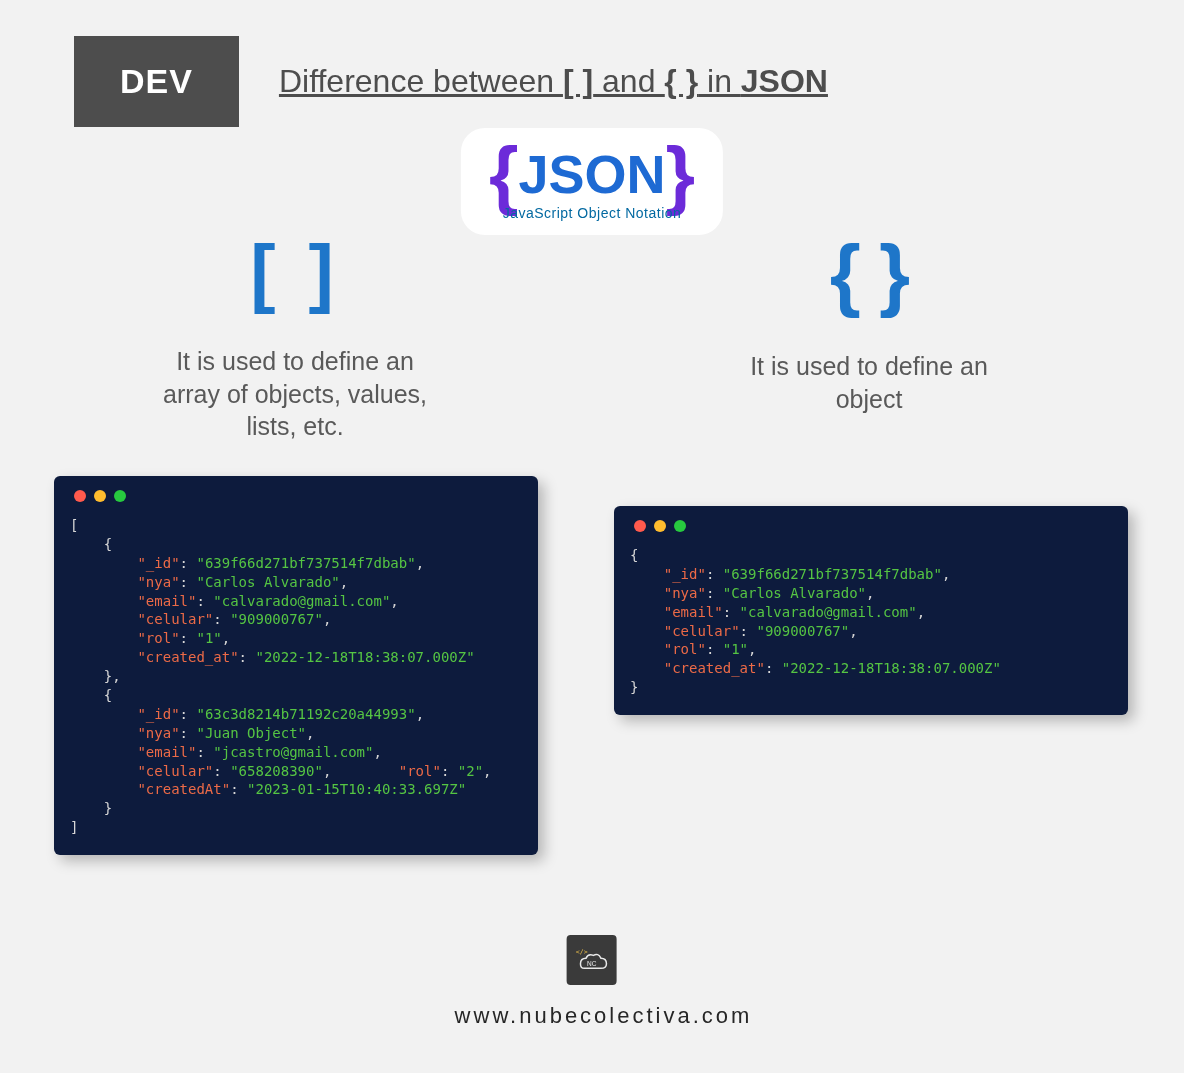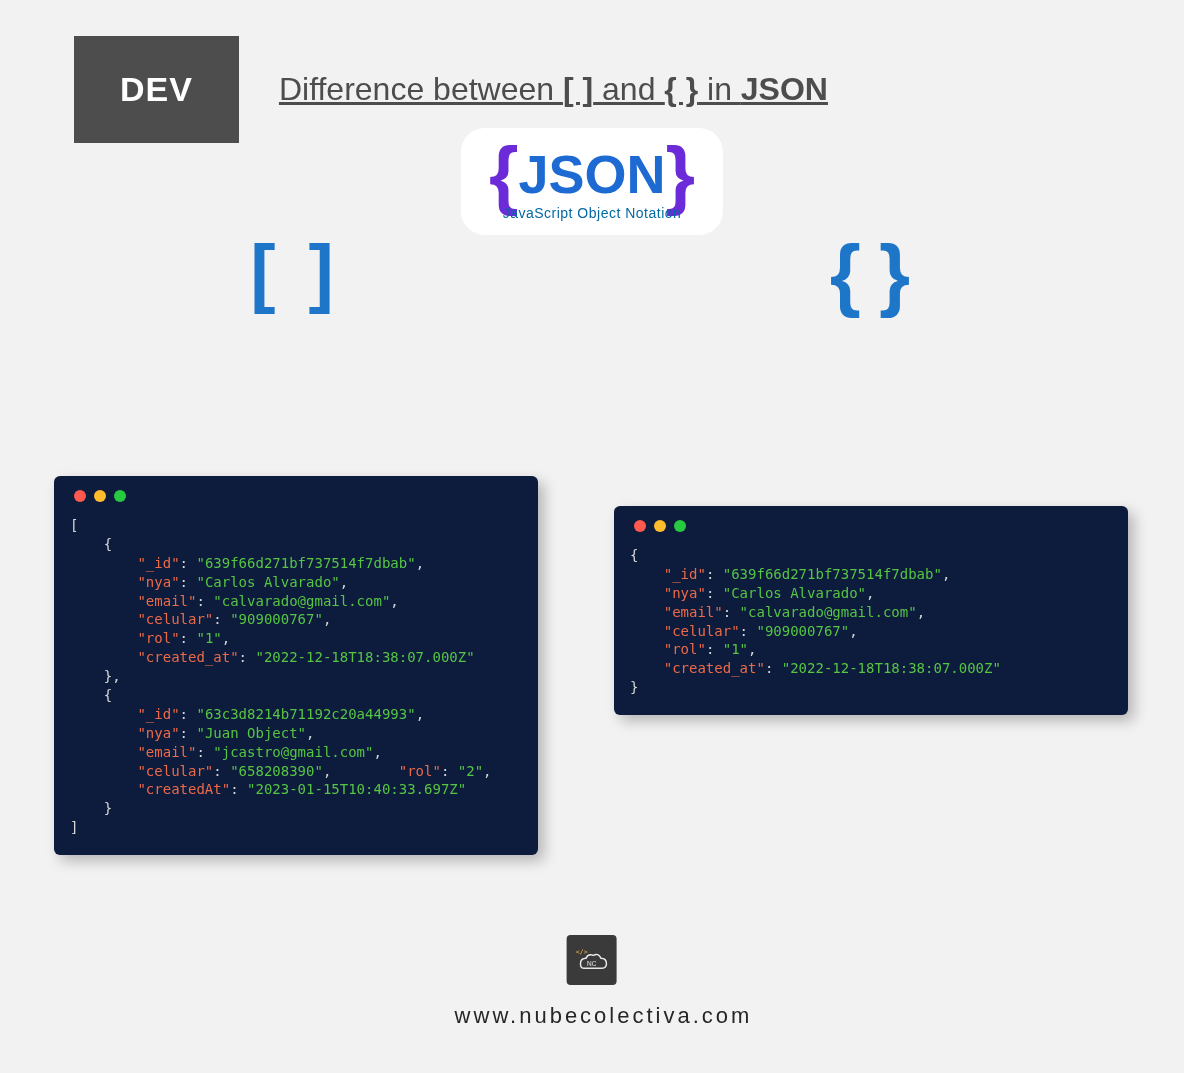--- a/index.html
+++ b/index.html
@@ -15,21 +15,21 @@
     display: flex;
     align-items: center;
     padding: 36px 40px 0 74px;
     gap: 40px;
   }
   .dev-badge {
     background: #4d4d4d;
     color: #fff;
     font-weight: 700;
     font-size: 34px;
-    padding: 34px 46px;
+    padding: 26px 46px;
     letter-spacing: 1px;
   }
   .title {
     font-size: 32px;
     color: #4d4d4d;
     font-weight: 400;
     text-decoration: underline;
   }
   .title .bold { font-weight: 700; }
   .json-logo {
@@ -172,23 +172,25 @@
     <span class="json-brace">{</span>
     <span class="json-text">JSON</span>
     <span class="json-brace">}</span>
   </div>
   <div class="json-sub">JavaScript Object Notation</div>
 </div>
 
 <div class="columns">
   <div class="col col-left">
     <div class="big-symbol">[ ]</div>
+    <div class="desc">It is used to define an array of objects, values, lists, etc.</div>
   </div>
   <div class="col col-right">
     <div class="big-symbol curly">{ }</div>
+    <div class="desc">It is used to define an object</div>
   </div>
 </div>
 
 <div class="code-block code-left">
   <div class="dots">
     <div class="dot r"></div>
     <div class="dot y"></div>
     <div class="dot g"></div>
   </div>
   <pre><span class="p">[</span>

